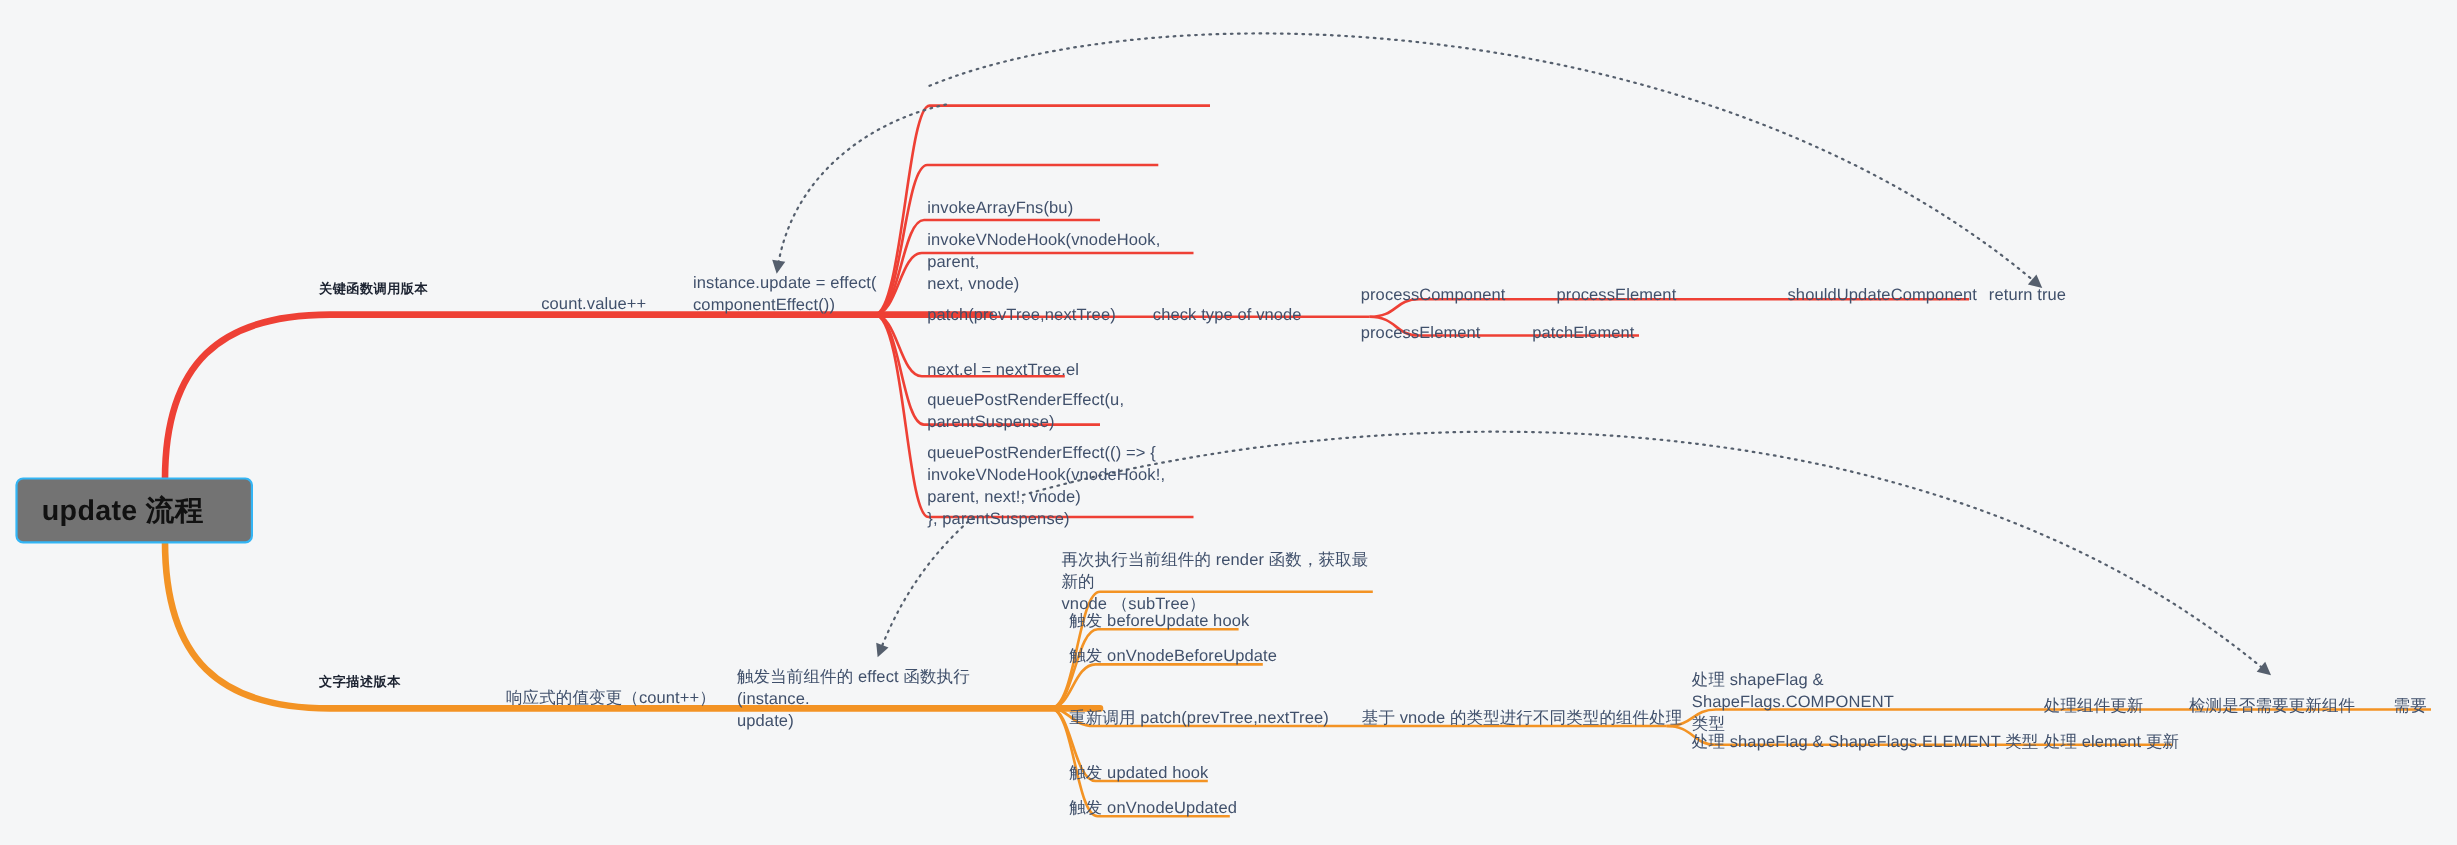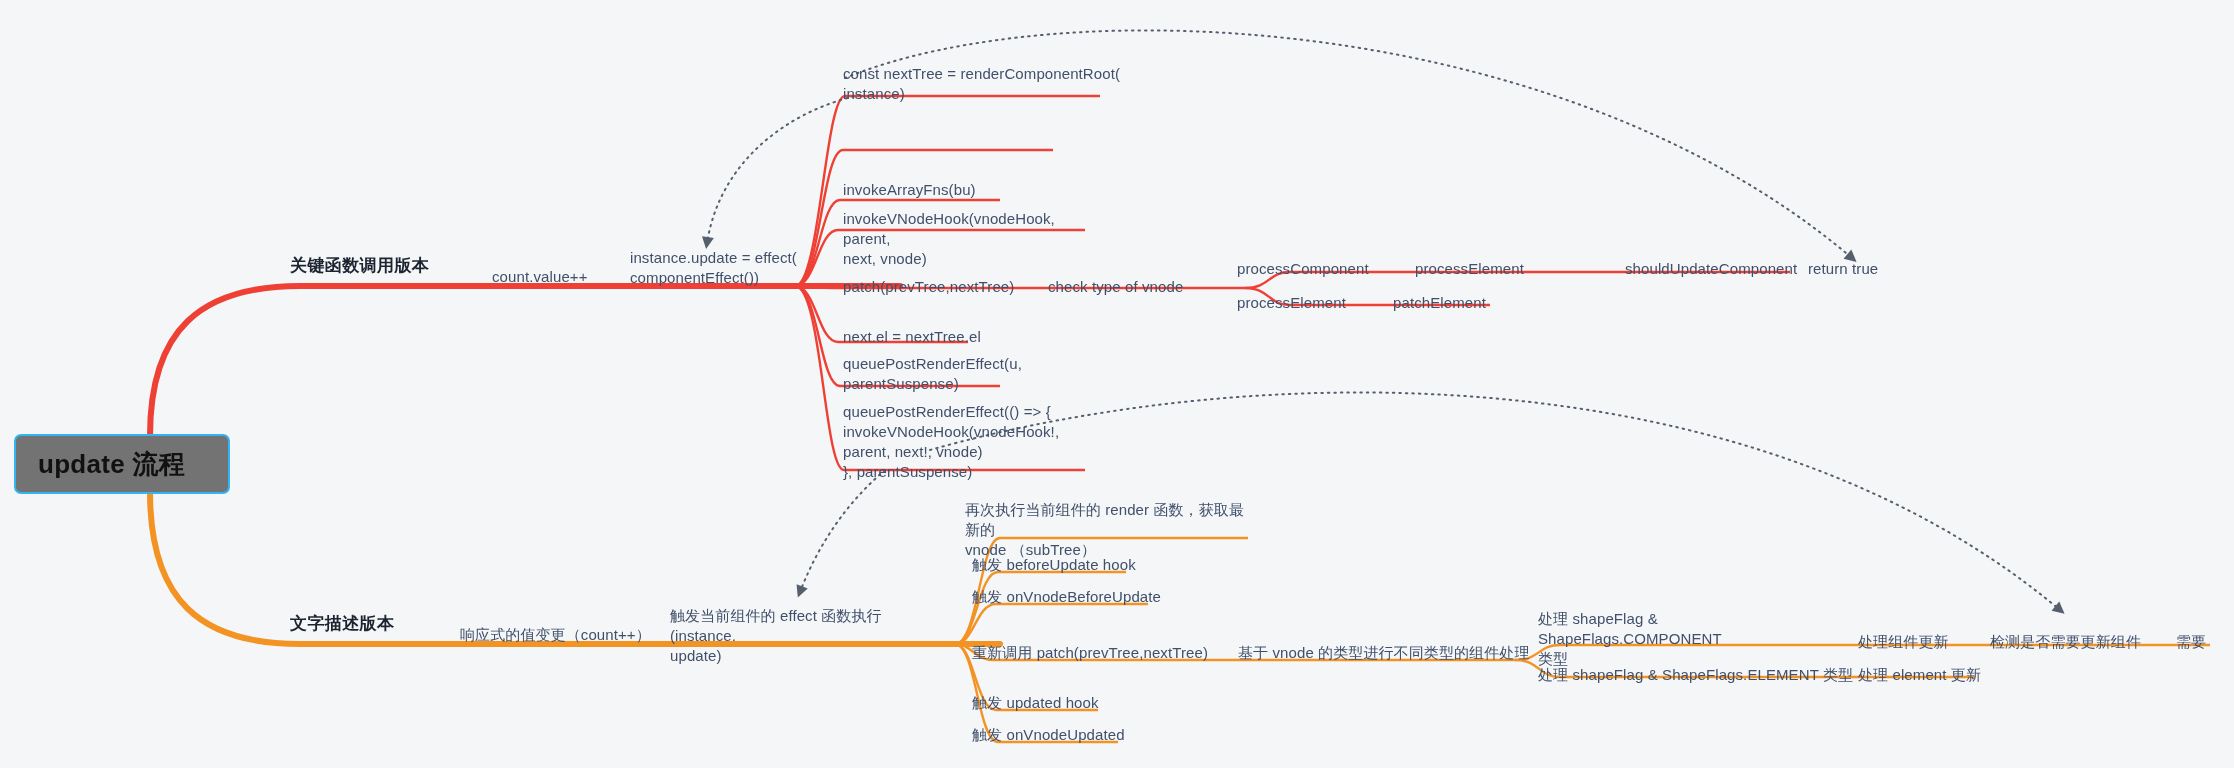--- a/index.html
+++ b/index.html
@@ -29,21 +29,21 @@
     border:2px solid #33b5f5;
     border-radius:7px;
     display:flex;align-items:center;
     padding-left:22px;
     font-size:26px;
     font-weight:bold;
     color:#111111;
     letter-spacing:0.3px;
   }
   .lvl1{
-    font-size:17px;
+    font-size:12px;
     font-weight:bold;
     color:#1c2331;
     letter-spacing:0.4px;
   }
 </style>
 </head>
 <body>
 
 <div id="canvas">
 
@@ -100,22 +100,20 @@
     <span>update 流程</span>
   </div>
 
   <div class="node lvl1" style="left:290px;top:255px;">关键函数调用版本</div>
 
   <div class="node" style="left:492px;top:267px;">count.value++</div>
 
   <div class="node" style="left:630px;top:248px;width:180px;">instance.update = effect(
 componentEffect())</div>
 
-  <div class="node" style="left:843px;top:64px;width:280px;">const nextTree = renderComponentRoot(
-instance)</div>
 
 
   <div class="node" style="left:843px;top:180px;">invokeArrayFns(bu)</div>
 
   <div class="node" style="left:843px;top:209px;width:260px;">invokeVNodeHook(vnodeHook, parent,
 next, vnode)</div>
 
   <div class="node" style="left:843px;top:277px;">patch(prevTree,nextTree)</div>
 
   <div class="node" style="left:843px;top:327px;">next.el = nextTree.el</div>

